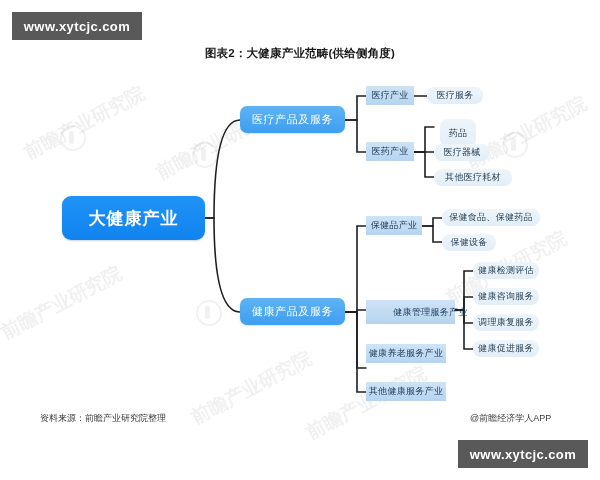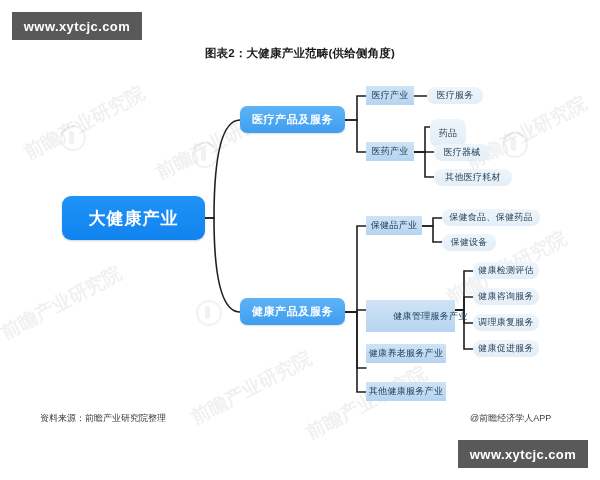--- a/index.html
+++ b/index.html
@@ -77,21 +77,21 @@
     font-weight:bold;
     letter-spacing:1px;
     box-shadow:0 1px 2px rgba(0,0,0,.18);
   }
   
   .n-l2{
     background:linear-gradient(180deg,#5eb3f5 0%,#3f9ef0 100%);
     border-radius:7px;
     color:#ffffff;
     font-size:11px;
-    font-weight:bold;
+    font-weight:normal;
     letter-spacing:.6px;
     box-shadow:0 1px 2px rgba(0,0,0,.13);
   }
   
   .n-l3{
     background:linear-gradient(180deg,#cfe3f6 0%,#b6d4ef 100%);
     border-radius:0;
     color:#20405e;
     font-size:9px;
     letter-spacing:.3px;
@@ -168,26 +168,26 @@
 
   <div class="node n-root" style="left:62px;top:196px;width:143px;height:44px;">大健康产业</div>
 
   <div class="node n-l2" style="left:240px;top:106px;width:105px;height:27px;">医疗产品及服务</div>
   <div class="node n-l2" style="left:240px;top:298px;width:105px;height:27px;">健康产品及服务</div>
 
   <div class="node n-l3" style="left:366px;top:86px;width:48px;height:19px;">医疗产业</div>
   <div class="node n-l3" style="left:366px;top:142px;width:48px;height:19px;">医药产业</div>
 
   <div class="node n-leaf" style="left:427px;top:87px;width:56px;height:17px;">医疗服务</div>
-  <div class="node n-leaf" style="left:430px;top:119px;width:36px;height:28px;">药品</div>
+  <div class="node n-leaf" style="left:440px;top:119px;width:36px;height:28px;">药品</div>
   <div class="node n-leaf" style="left:434px;top:144px;width:56px;height:17px;">医疗器械</div>
   <div class="node n-leaf" style="left:434px;top:169px;width:78px;height:17px;">其他医疗耗材</div>
 
   <div class="node n-l3" style="left:366px;top:216px;width:56px;height:19px;">保健品产业</div>
-  <div class="node n-l3" style="left:366px;top:300px;width:89px;height:32px;padding-left:40px;">健康管理服务产业</div>
+  <div class="node n-l3" style="left:366px;top:300px;width:89px;height:24px;padding-left:40px;">健康管理服务产业</div>
   <div class="node n-l3" style="left:366px;top:344px;width:80px;height:19px;">健康养老服务产业</div>
   <div class="node n-l3" style="left:366px;top:382px;width:80px;height:19px;">其他健康服务产业</div>
 
   <div class="node n-leaf" style="left:442px;top:209px;width:98px;height:17px;">保健食品、保健药品</div>
   <div class="node n-leaf" style="left:442px;top:234px;width:54px;height:17px;">保健设备</div>
 
   <div class="node n-leaf" style="left:473px;top:262px;width:66px;height:17px;">健康检测评估</div>
   <div class="node n-leaf" style="left:473px;top:288px;width:66px;height:17px;">健康咨询服务</div>
   <div class="node n-leaf" style="left:473px;top:314px;width:66px;height:17px;">调理康复服务</div>
   <div class="node n-leaf" style="left:473px;top:340px;width:66px;height:17px;">健康促进服务</div>

